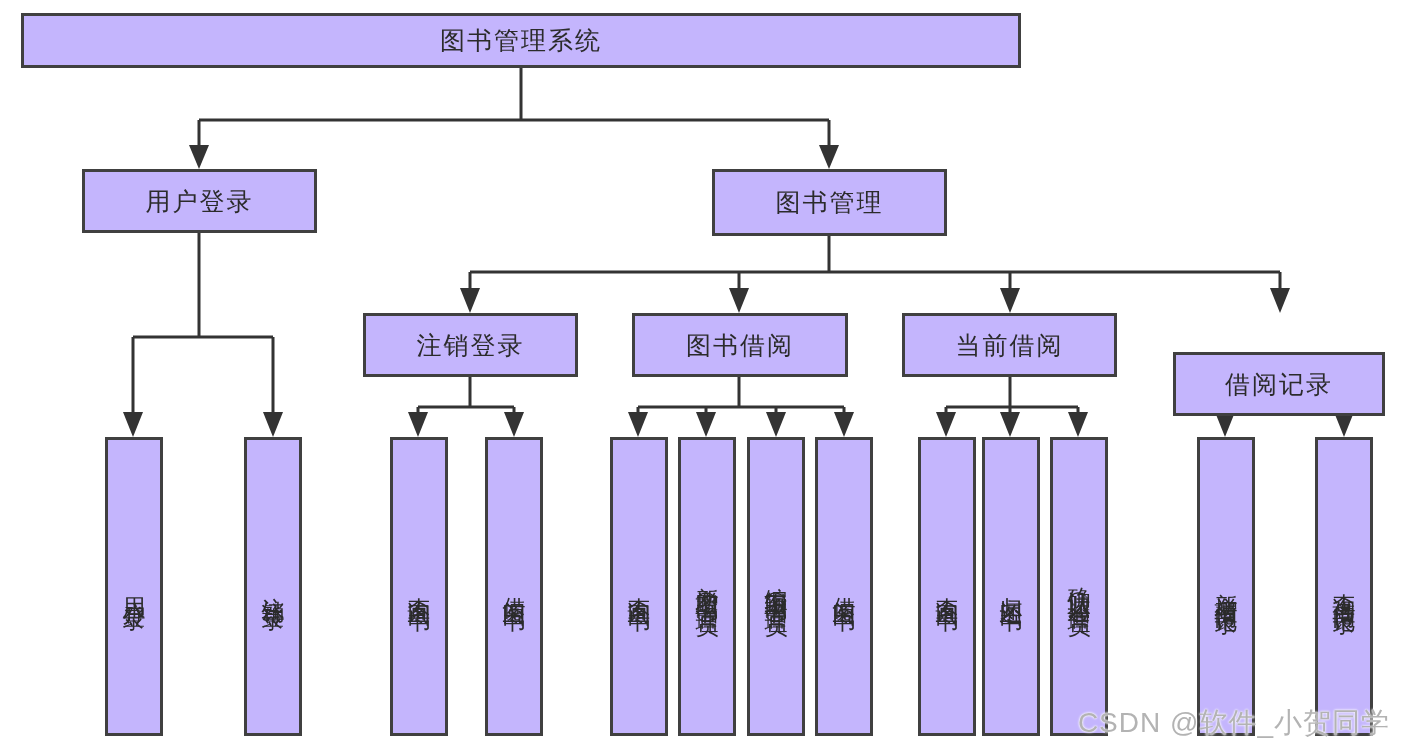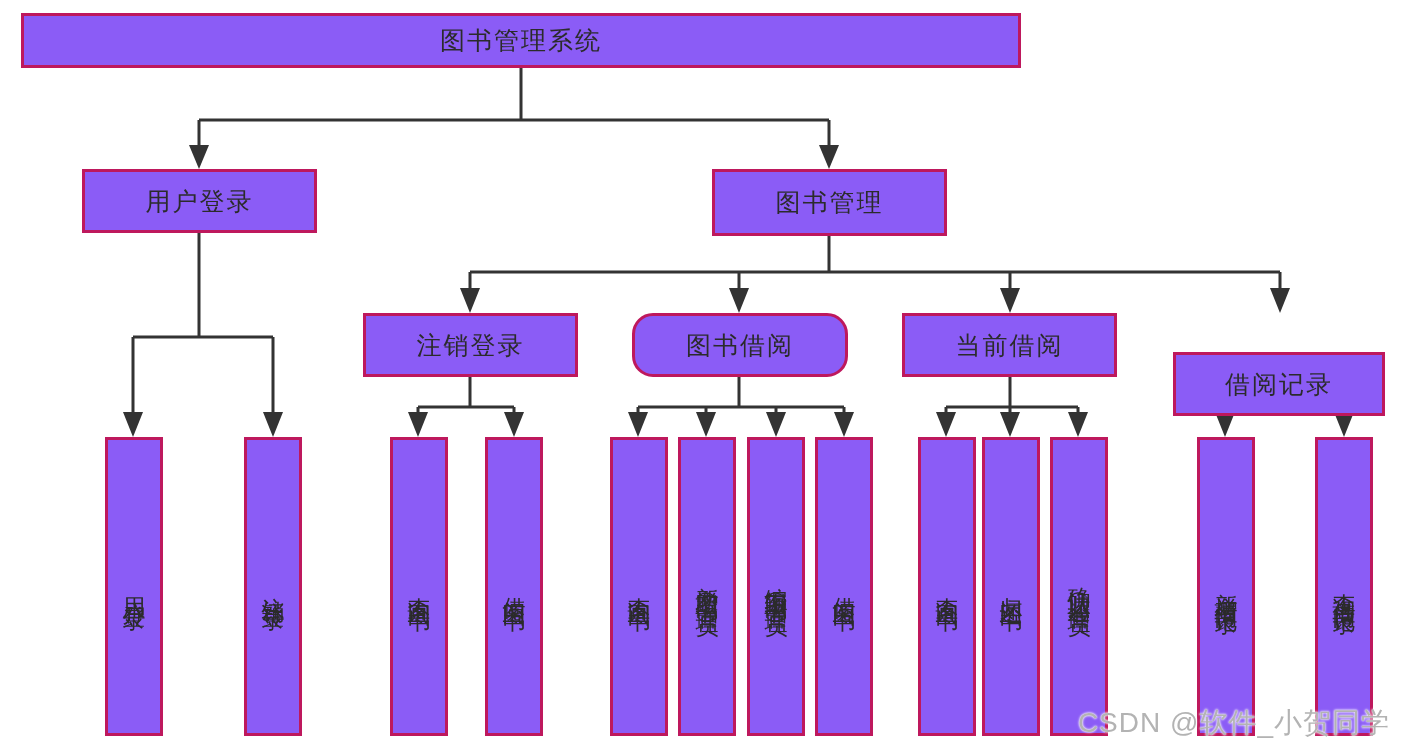--- a/index.html
+++ b/index.html
@@ -9,22 +9,22 @@
     background:#ffffff;
     font-family:"Liberation Sans","DejaVu Sans",sans-serif;
     overflow:hidden;
   }
   #connectors{position:absolute;left:0;top:0;z-index:1;}
   #connectors path{stroke:#333333;stroke-width:3;fill:none;}
   #connectors polygon{fill:#333333;}
   .node{
     position:absolute;
     box-sizing:border-box;
-    background:#8b5cf6;
-    border:3px solid #be185d;
+    background:#c4b5fd;
+    border:3px solid #404040;
     display:flex;
     align-items:center;
     justify-content:center;
     color:#2b2b2b;
     z-index:2;
   }
   .node.h{
     font-size:25px;
     letter-spacing:2px;
     white-space:nowrap;
@@ -109,21 +109,21 @@
       <polygon points="1334,412 1354,412 1344,437"></polygon>
     </g>
   </svg>
 
   <div class="node h root">图书管理系统</div>
 
   <div class="node h lv2a">用户登录</div>
   <div class="node h lv2b">图书管理</div>
 
   <div class="node h lv3" style="left:363px;width:215px;">注销登录</div>
-  <div class="node h lv3" style="left:632px;width:216px;border-radius:21px;">图书借阅</div>
+  <div class="node h lv3" style="left:632px;width:216px;">图书借阅</div>
   <div class="node h lv3" style="left:902px;width:215px;">当前借阅</div>
   <div class="node h lv3" style="left:1173px;width:212px;margin-top:39px;">借阅记录</div>
 
   <div class="node v" style="left:105px;">
     <span class="vtext">用户登录</span>
   </div>
   <div class="node v" style="left:244px;">
     <span class="vtext">注销登录</span>
   </div>
   <div class="node v" style="left:390px;">

